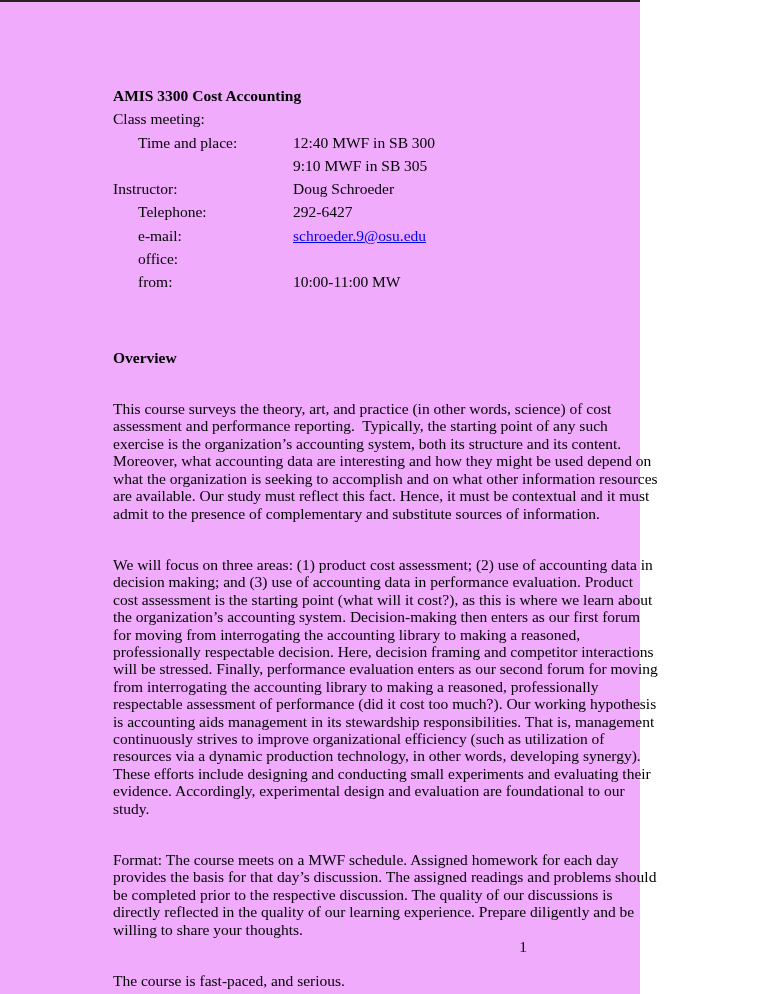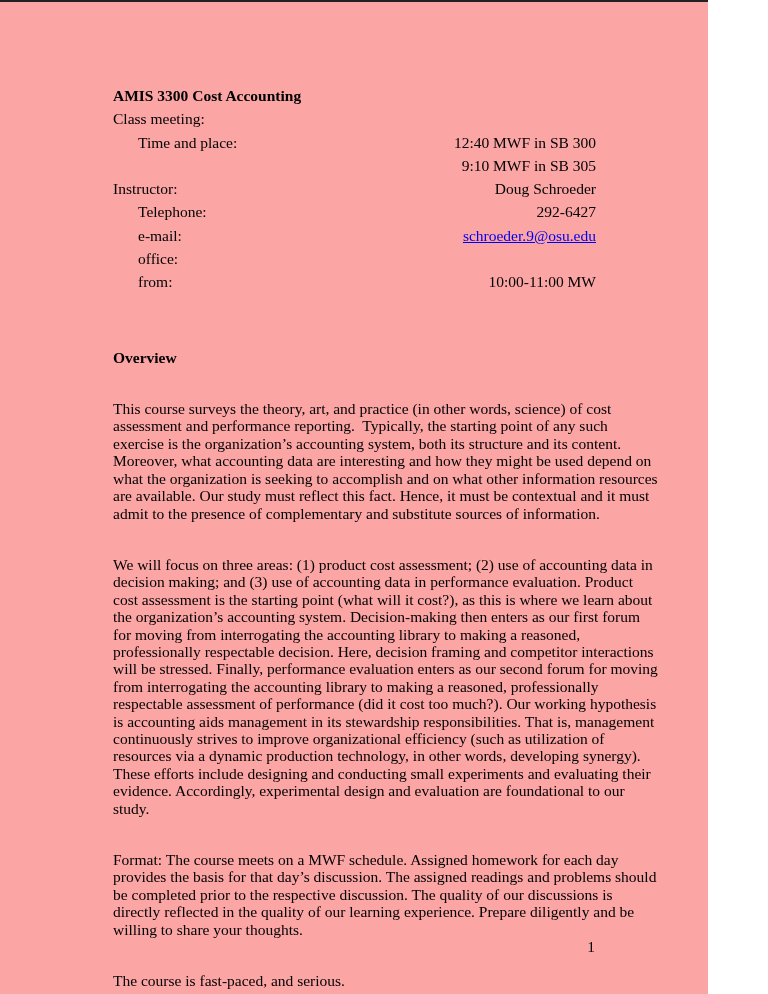--- a/index.html
+++ b/index.html
@@ -9,24 +9,24 @@
   }
   body {
     width: 768px;
     height: 994px;
     font-family: "Liberation Serif", "DejaVu Serif", serif;
     color: #000000;
     overflow: hidden;
   }
   .page {
     position: relative;
-    width: 708px;
+    width: 640px;
     height: 994px;
     box-sizing: border-box;
-    background: #fca5a5;
+    background: #f0abfc;
     border-top: 2px solid #222222;
     padding: 82px 112px 0 113px;
   }
   .doc-title {
     font-size: 15.5px;
     font-weight: bold;
     line-height: 23.3px;
   }
   .hdr-row {
     display: flex;
@@ -35,21 +35,20 @@
   }
   .hdr-label {
     flex: 0 0 180px;
     box-sizing: border-box;
   }
   .hdr-label.indent {
     padding-left: 25px;
   }
   .hdr-value {
     flex: 1 1 auto;
-    text-align: right;
   }
   a.email-link {
     color: #0000EE;
     text-decoration: underline;
     cursor: pointer;
   }
   .section-heading {
     font-size: 15.5px;
     font-weight: bold;
     line-height: 17.4px;

